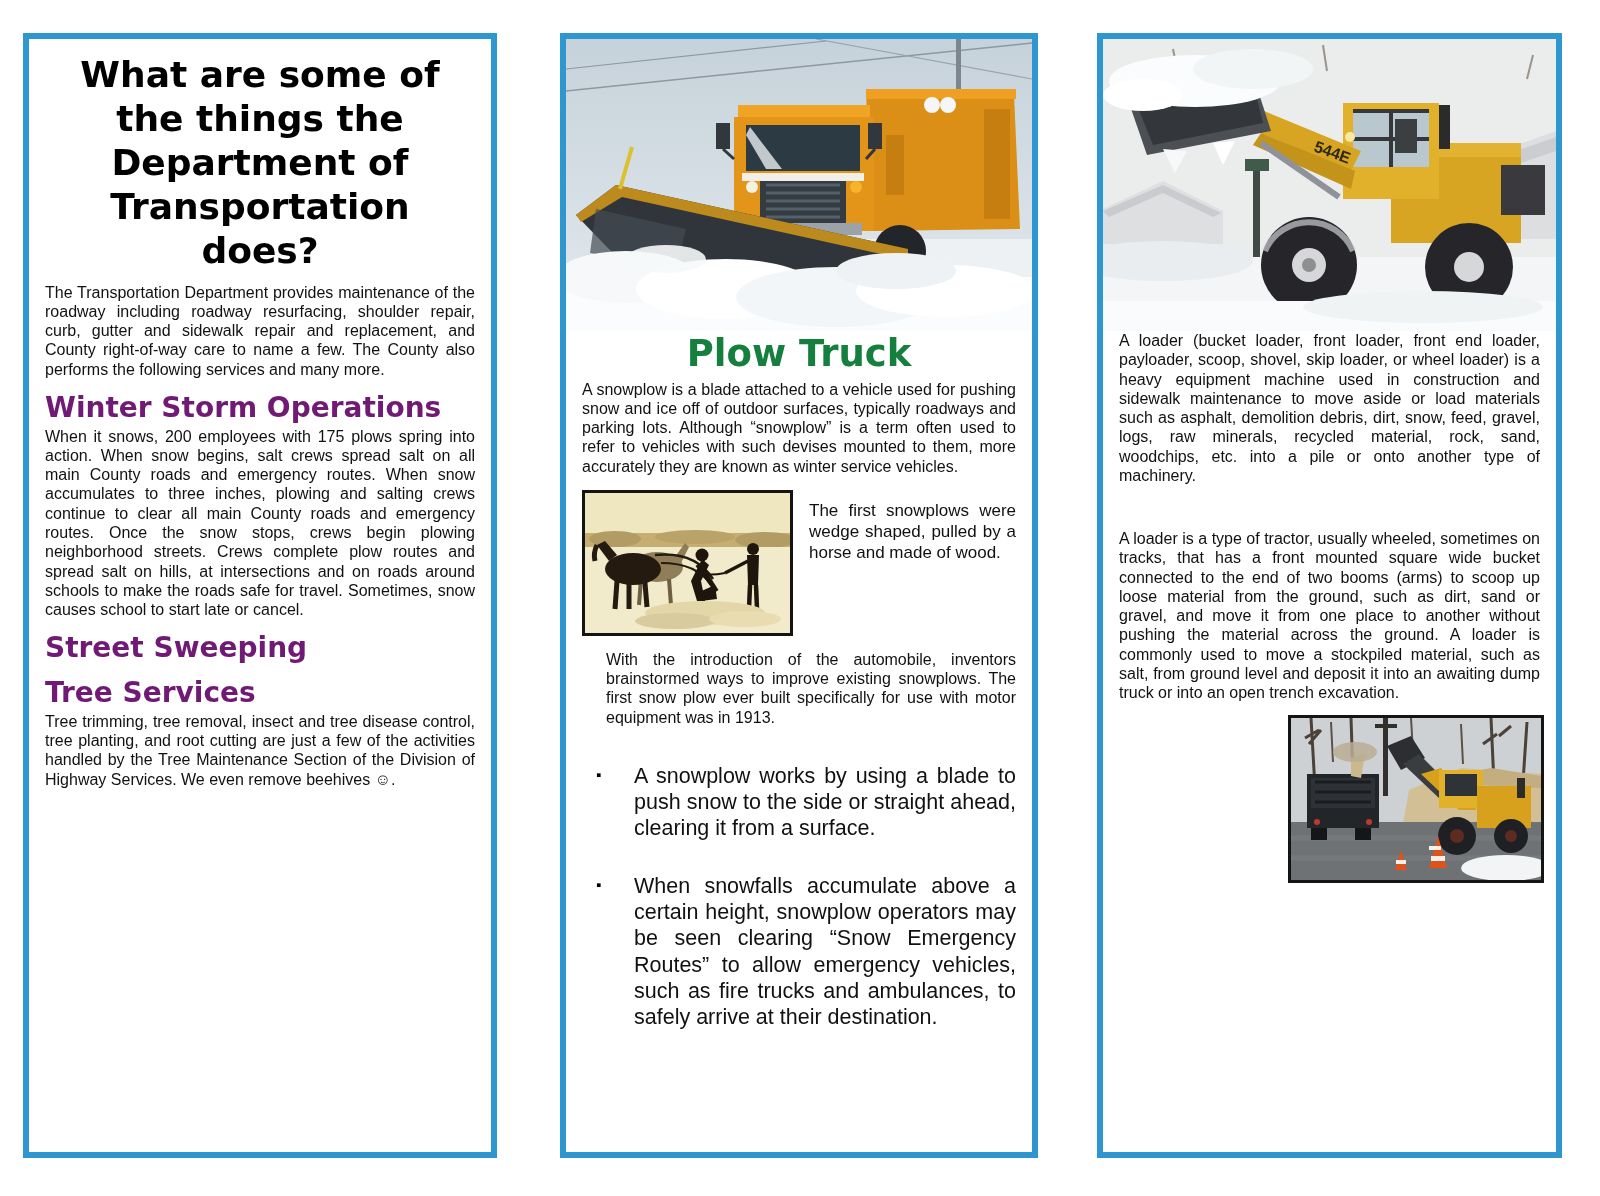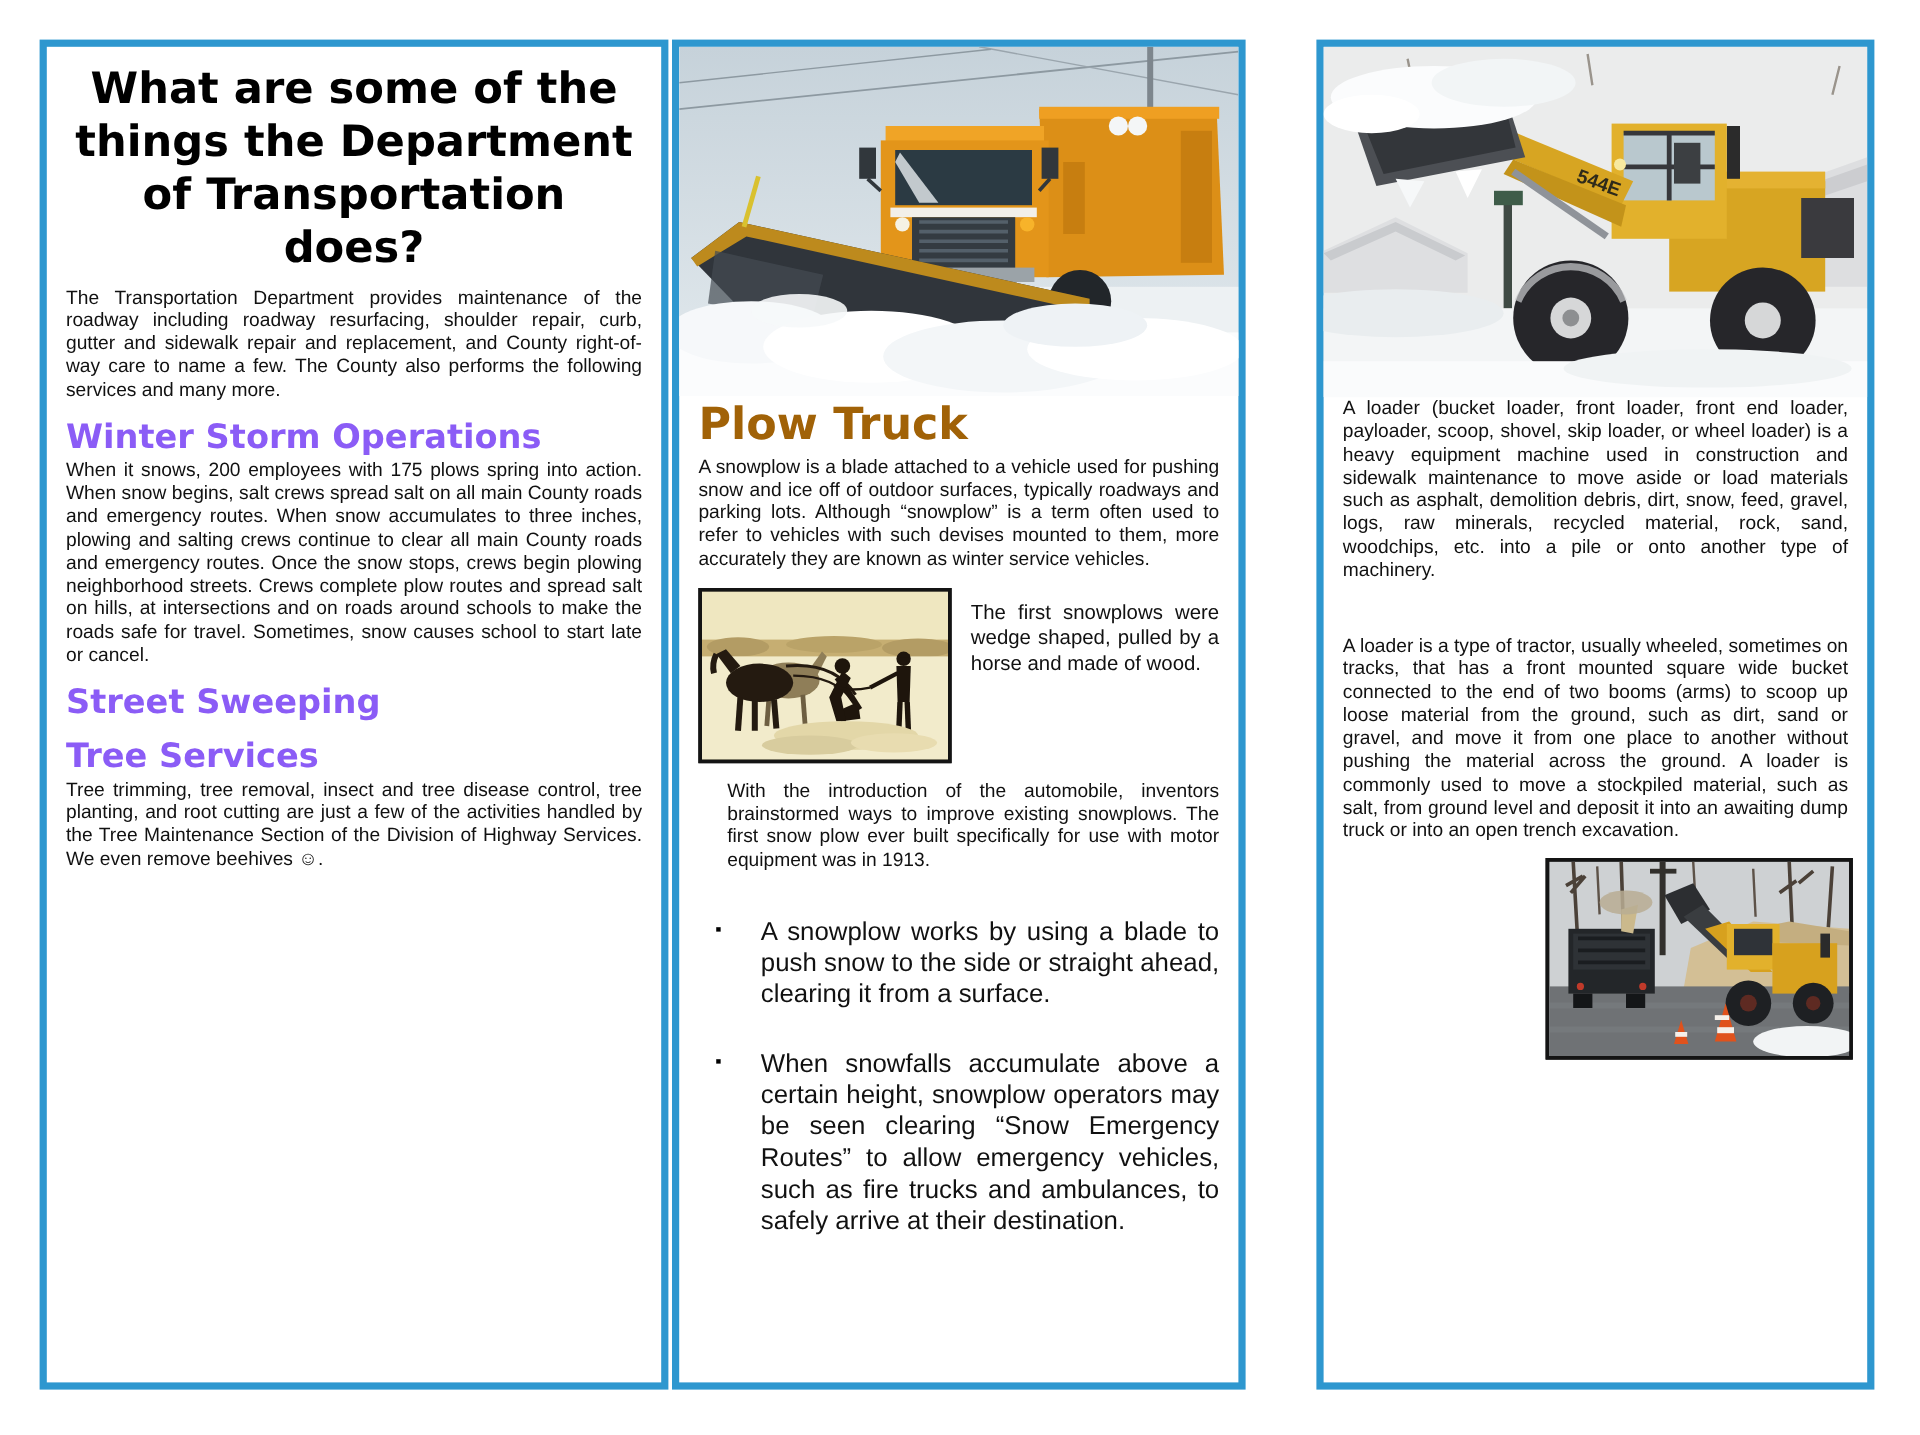--- a/index.html
+++ b/index.html
@@ -4,38 +4,38 @@
 <style>
   html,body{margin:0;padding:0;background:#ffffff;}
   #stage{
     position:relative;width:1600px;height:1196px;background:#ffffff;overflow:hidden;
     font-family:"Liberation Sans",sans-serif;color:#111;
   }
   .panel{
     position:absolute;top:33px;height:1125px;border:6px solid #2e97cf;
     background:#fff;box-sizing:border-box;
   }
-  #left-panel{left:33px;width:524px;}
+  #left-panel{left:23px;width:474px;}
   #middle-panel{left:560px;width:478px;}
   #right-panel{left:1097px;width:465px;}
 
   .pad{padding:0 16px;}
 
   .page-title{
     font-family:"DejaVu Sans",sans-serif;font-weight:bold;
     font-size:36px;line-height:1.22;text-align:center;margin:14px 6px 6px 6px;
     letter-spacing:0px;color:#000;
   }
   .section-heading{
     font-family:"DejaVu Sans",sans-serif;font-weight:bold;
-    font-size:28px;line-height:1.1;margin:14px 0 3px 0;color:#8b5cf6;
+    font-size:28px;line-height:1.1;margin:14px 0 3px 0;color:#701a75;
   }
   .panel-heading{
     font-family:"DejaVu Sans",sans-serif;font-weight:bold;
-    font-size:37px;line-height:1.15;margin:3px 0 4px 0;color:#a16207;
+    font-size:37px;line-height:1.15;text-align:center;margin:3px 0 4px 0;color:#15803d;
   }
   .body-text{
     font-size:16px;line-height:1.205;text-align:justify;margin:0;
   }
   .mt10{margin-top:10px;} .mt14{margin-top:14px;margin-left:24px;} .mt28{margin-top:44px;}
 
   .photo-top{display:block;width:100%;height:auto;}
 
   .caption-row{display:flex;margin-top:14px;}
   .framed-photo{border:3px solid #141414;display:block;flex:none;background:#000;}

